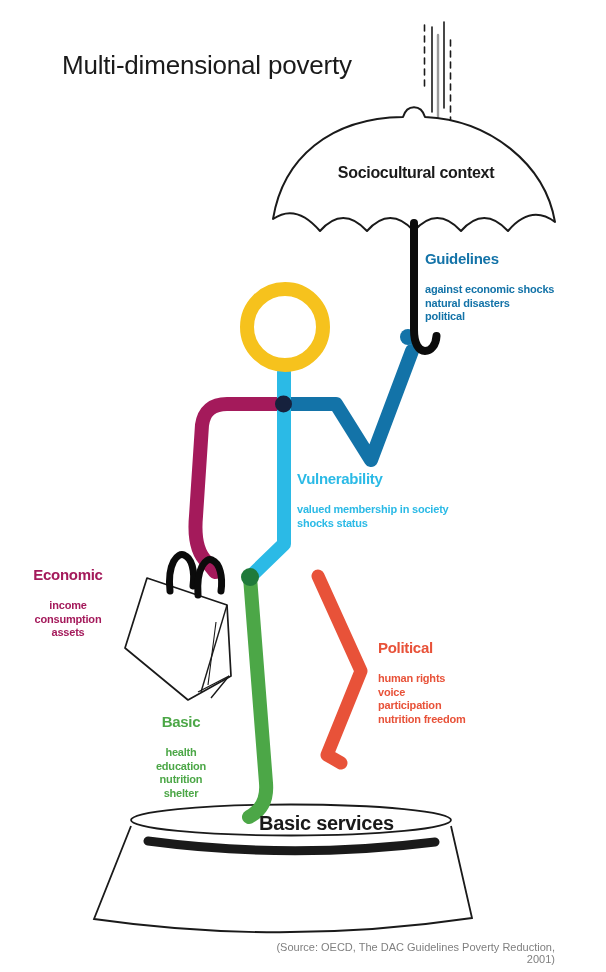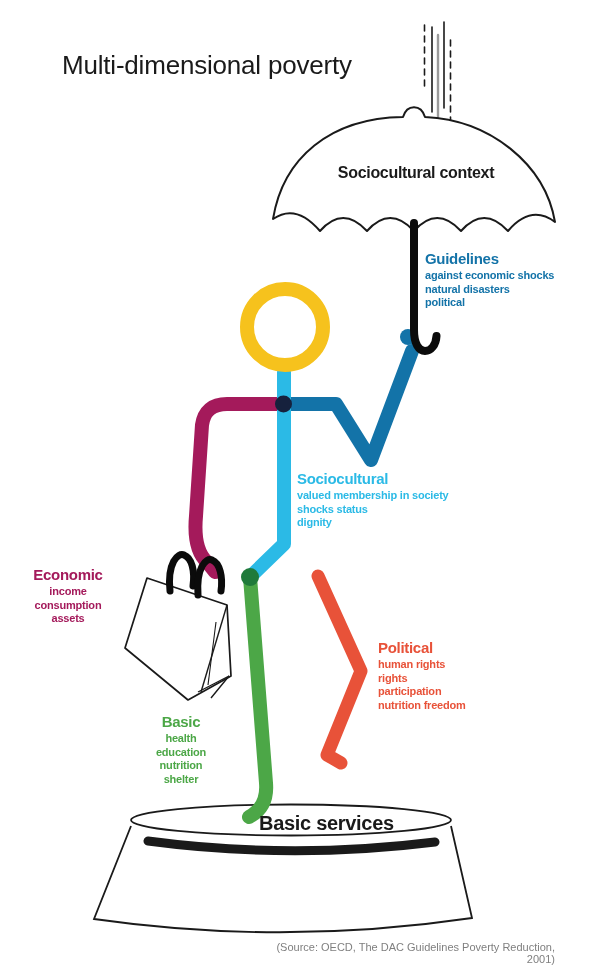--- a/index.html
+++ b/index.html
@@ -17,21 +17,21 @@
     left:62px;top:50px;
     font-size:26px;color:var(--c-ink);
     letter-spacing:-0.2px;
   }
   .umbrella-label{
     left:316px;top:164px;width:200px;text-align:center;
     font-size:16px;font-weight:bold;color:var(--c-ink);
     letter-spacing:-0.3px;
   }
   .dim-heading{font-weight:bold;font-size:15px;letter-spacing:-0.3px;line-height:1.15;}
-  .dim-items{font-weight:bold;font-size:11px;letter-spacing:-0.2px;line-height:1.23;margin-top:2px;}
+  .dim-items{font-weight:bold;font-size:11px;letter-spacing:-0.2px;line-height:1.23;margin-top:16px;}
   .dim-block{position:absolute;}
   .align-right{text-align:center;}
 
   .block-protective{left:425px;top:250px;width:160px;}
   .block-sociocultural{left:297px;top:470px;width:190px;}
   .block-economic{left:8px;top:566px;width:120px;}
   .block-political{left:378px;top:639px;width:140px;}
   .block-human{left:121px;top:713px;width:120px;}
 
   .c-protective{color:var(--c-protective);}
@@ -133,42 +133,41 @@
   <div class="dim-block block-protective c-protective">
     <div class="dim-heading">Guidelines</div>
     <div class="dim-items">
       <div>against economic shocks</div>
       <div>natural disasters</div>
       <div>political</div>
     </div>
   </div>
 
   <div class="dim-block block-sociocultural c-sociocultural">
-    <div class="dim-heading">Sociocultural</div>
+    <div class="dim-heading">Vulnerability</div>
     <div class="dim-items">
       <div>valued membership in society</div>
       <div>shocks status</div>
-      <div>dignity</div>
     </div>
   </div>
 
   <div class="dim-block block-economic c-economic align-right">
     <div class="dim-heading">Economic</div>
     <div class="dim-items">
       <div>income</div>
       <div>consumption</div>
       <div>assets</div>
     </div>
   </div>
 
   <div class="dim-block block-political c-political">
     <div class="dim-heading">Political</div>
     <div class="dim-items">
       <div>human rights</div>
-      <div>rights</div>
+      <div>voice</div>
       <div>participation</div>
       <div>nutrition freedom</div>
     </div>
   </div>
 
   <div class="dim-block block-human c-human align-right">
     <div class="dim-heading">Basic</div>
     <div class="dim-items">
       <div>health</div>
       <div>education</div>

